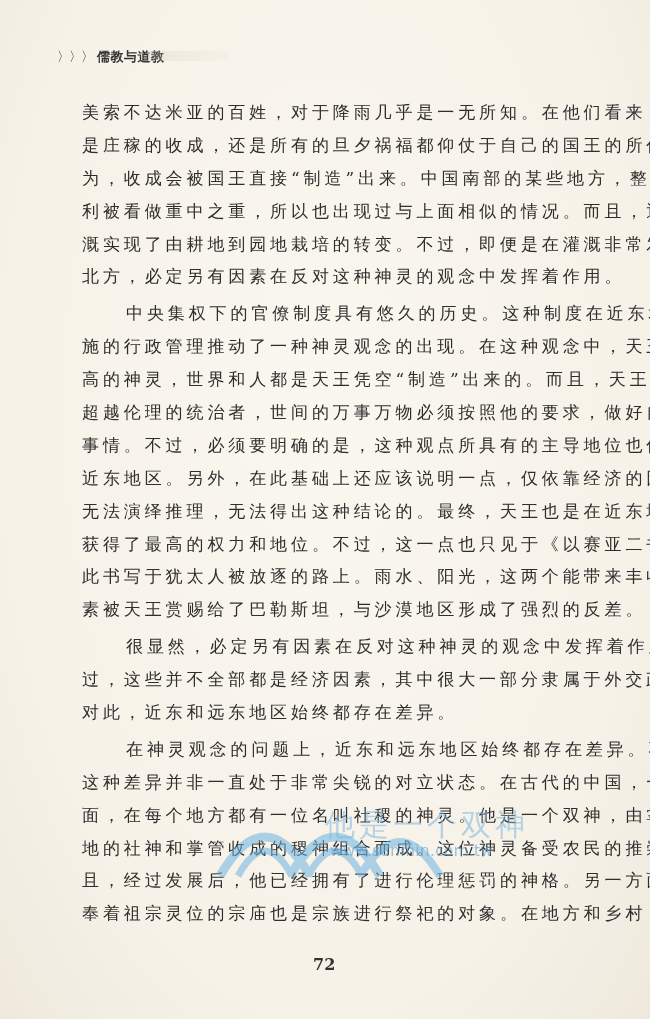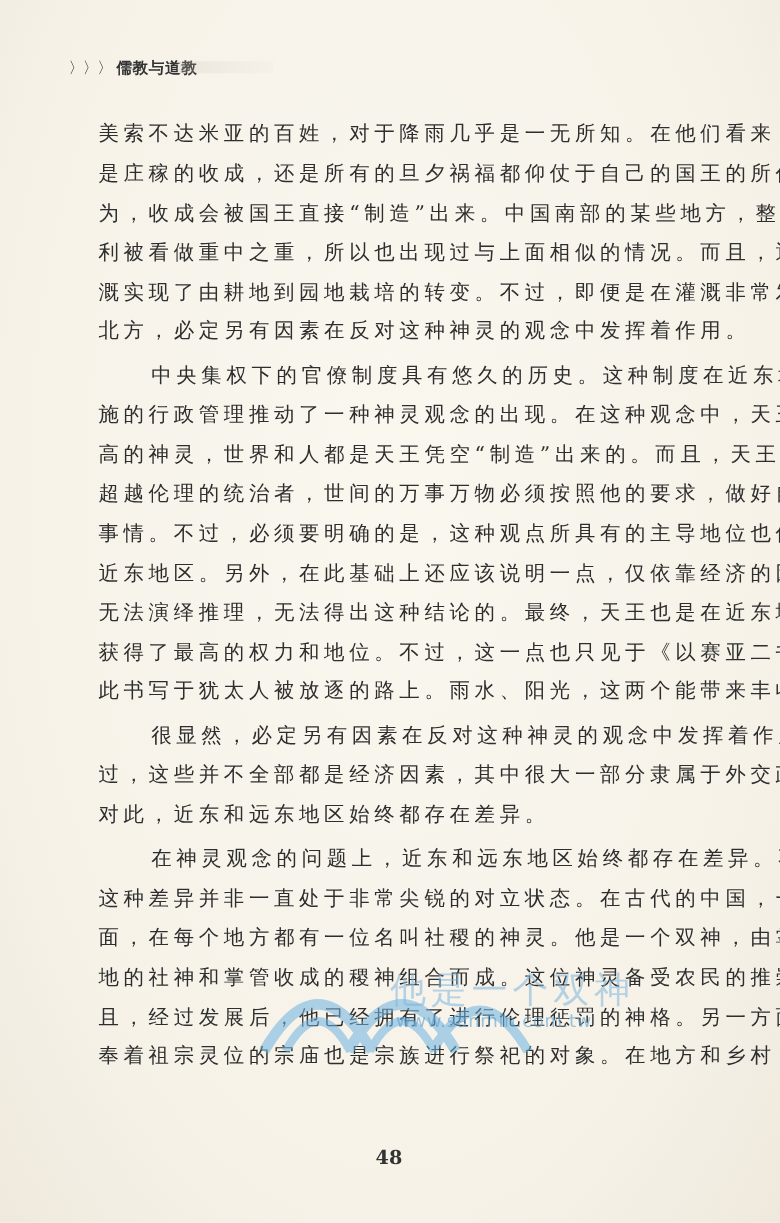--- a/index.html
+++ b/index.html
@@ -74,20 +74,21 @@
     <div class="line">北方，必定另有因素在反对这种神灵的观念中发挥着作用。</div>
     <div class="line indent para-gap">中央集权下的官僚制度具有悠久的历史。这种制度在近东地区实</div>
     <div class="line">施的行政管理推动了一种神灵观念的出现。在这种观念中，天王是最</div>
     <div class="line">高的神灵，世界和人都是天王凭空“制造”出来的。而且，天王还是</div>
     <div class="line">超越伦理的统治者，世间的万事万物必须按照他的要求，做好自己的</div>
     <div class="line">事情。不过，必须要明确的是，这种观点所具有的主导地位也仅限于</div>
     <div class="line">近东地区。另外，在此基础上还应该说明一点，仅依靠经济的因素是</div>
     <div class="line">无法演绎推理，无法得出这种结论的。最终，天王也是在近东地区，</div>
     <div class="line">获得了最高的权力和地位。不过，这一点也只见于《以赛亚二书》，</div>
     <div class="line">此书写于犹太人被放逐的路上。雨水、阳光，这两个能带来丰收的因</div>
+    <div class="line">素被天王赏赐给了巴勒斯坦，与沙漠地区形成了强烈的反差。</div>
     <div class="line indent para-gap">很显然，必定另有因素在反对这种神灵的观念中发挥着作用。不</div>
     <div class="line">过，这些并不全部都是经济因素，其中很大一部分隶属于外交政策。</div>
     <div class="line">对此，近东和远东地区始终都存在差异。</div>
     <div class="line indent para-gap">在神灵观念的问题上，近东和远东地区始终都存在差异。不过，</div>
     <div class="line">这种差异并非一直处于非常尖锐的对立状态。在古代的中国，一方</div>
     <div class="line">面，在每个地方都有一位名叫社稷的神灵。他是一个双神，由掌管土</div>
     <div class="line">地的社神和掌管收成的稷神组合而成。这位神灵备受农民的推崇。而</div>
     <div class="line">且，经过发展后，他已经拥有了进行伦理惩罚的神格。另一方面，供</div>
     <div class="line">奉着祖宗灵位的宗庙也是宗族进行祭祀的对象。在地方和乡村，人们</div>
   </div>
@@ -95,14 +96,14 @@
   <svg class="watermark" viewBox="0 0 420 70">
     <path d="M10 68 Q55 -10 100 68" fill="none" stroke="#6eb3e0" stroke-width="9"></path>
     <path d="M28 68 Q55 18 82 68" fill="none" stroke="#6eb3e0" stroke-width="7"></path>
     <path d="M80 68 Q125 -10 170 68" fill="none" stroke="#6eb3e0" stroke-width="9"></path>
     <path d="M98 68 Q125 18 152 68" fill="none" stroke="#6eb3e0" stroke-width="7"></path>
     <path d="M150 68 Q190 0 230 68" fill="none" stroke="#6eb3e0" stroke-width="8"></path>
   </svg>
   <div class="wm-text">他是一个双神</div>
   <div class="wm-url">www.sanmin.com.tw</div>
 
-  <div class="page-number">48</div>
+  <div class="page-number">72</div>
 </div>
 
 </body></html>

